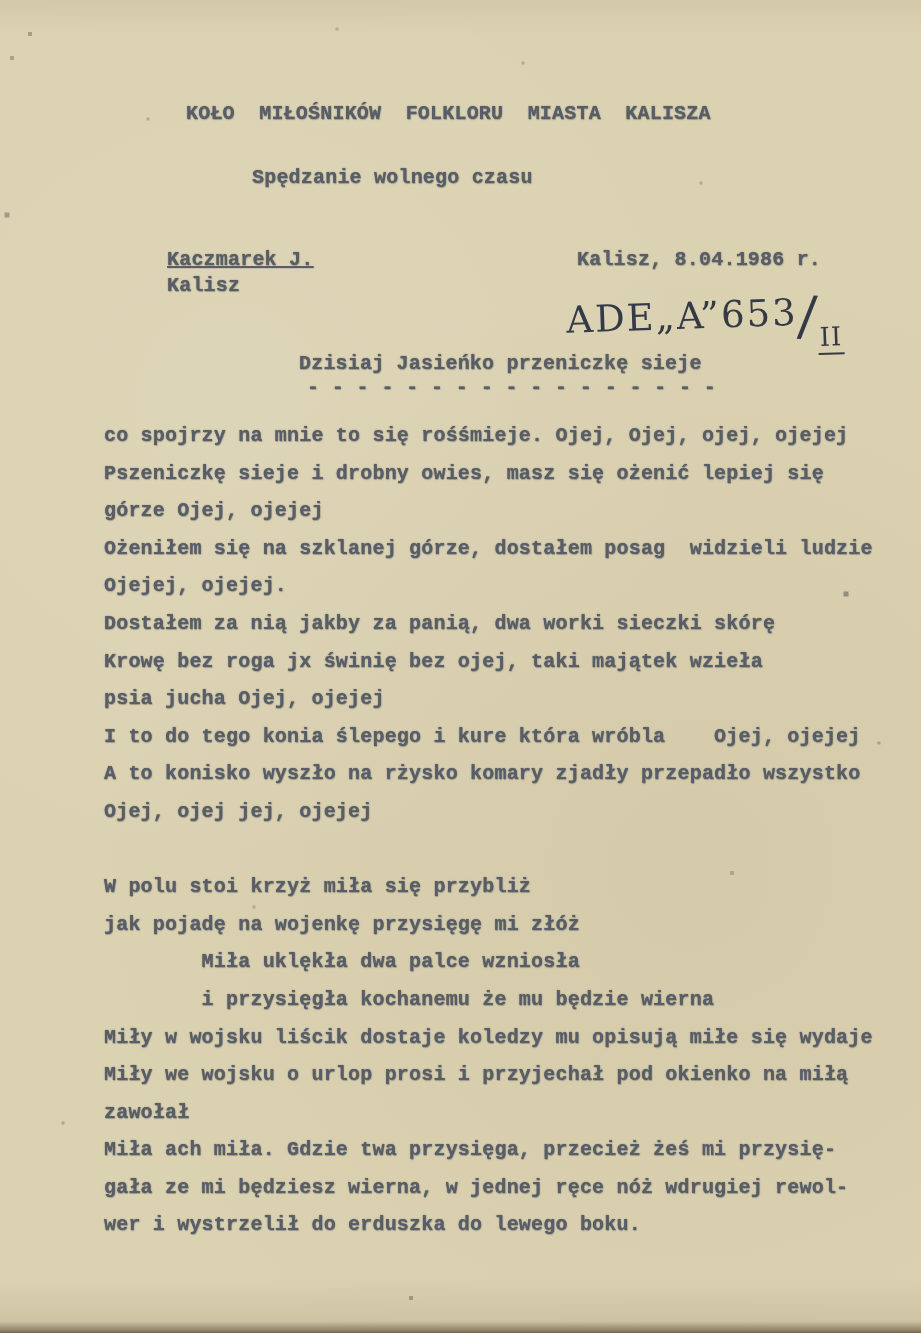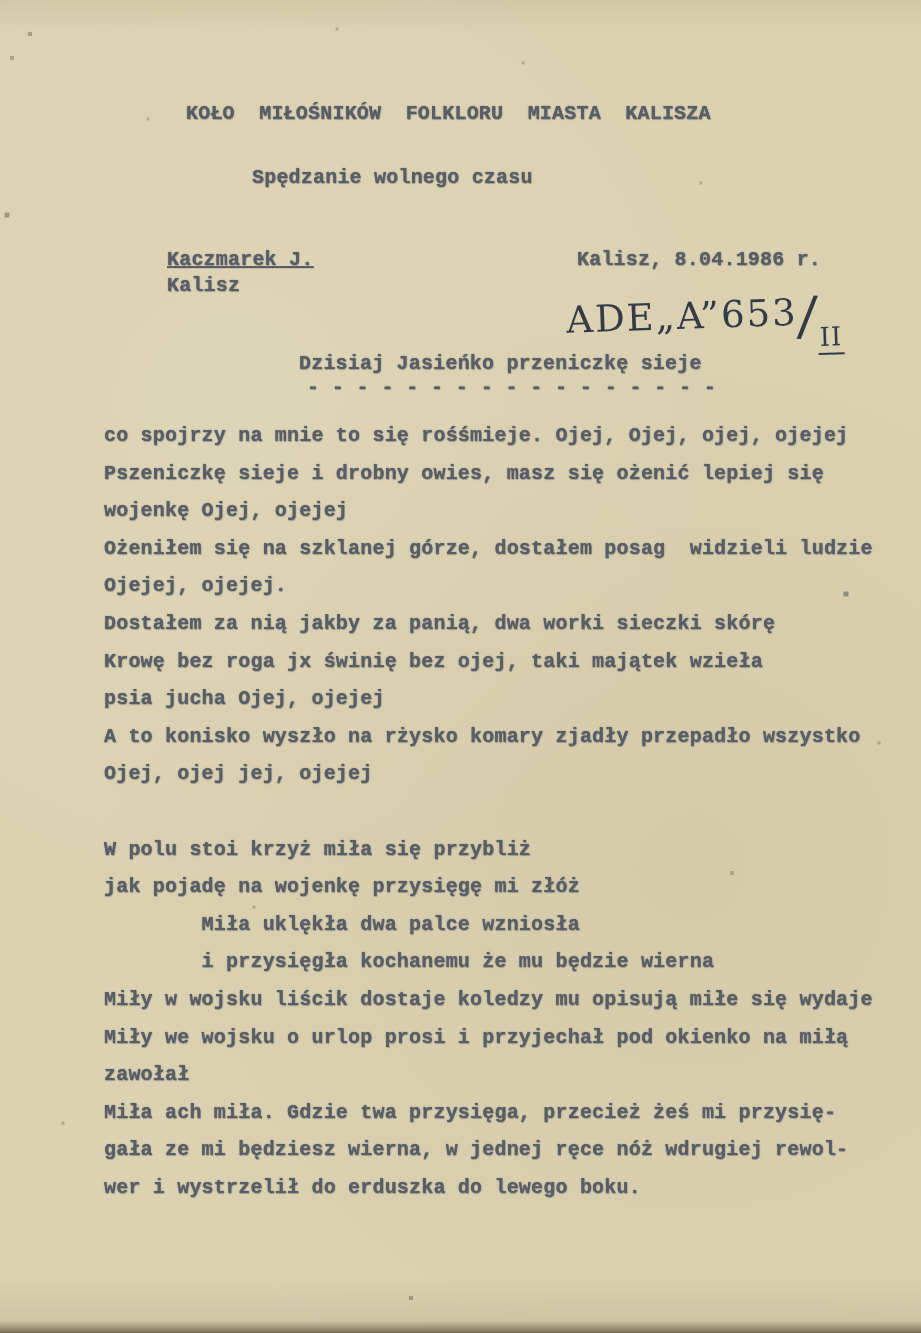--- a/index.html
+++ b/index.html
@@ -118,26 +118,27 @@
     <span class="hw-main">ADE„A”653</span><span class="hw-slash">/</span><span class="hw-den">II</span>
   </div>
 
   <div class="typed song-title">Dzisiaj Jasieńko przeniczkę sieje</div>
 
   <div class="typed title-underline">- - - - - - - - - - - - - - - - -</div>
 
   <div class="body-text">
     <div class="line">co spojrzy na mnie to się rośśmieje. Ojej, Ojej, ojej, ojejej</div>
     <div class="line">Pszeniczkę sieje i drobny owies, masz się ożenić lepiej się</div>
-    <div class="line">wojenkę Ojej, ojejej</div>
+    <div class="line">górze Ojej, ojejej</div>
     <div class="line">Ożeniłem się na szklanej górze, dostałem posag  widzieli ludzie</div>
     <div class="line">Ojejej, ojejej.</div>
     <div class="line">Dostałem za nią jakby za panią, dwa worki sieczki skórę</div>
     <div class="line">Krowę bez roga jx świnię bez ojej, taki majątek wzieła</div>
     <div class="line">psia jucha Ojej, ojejej</div>
+    <div class="line">I to do tego konia ślepego i kure która wróbla    Ojej, ojejej</div>
     <div class="line">A to konisko wyszło na rżysko komary zjadły przepadło wszystko</div>
     <div class="line">Ojej, ojej jej, ojejej</div>
     <div class="line"></div>
     <div class="line">W polu stoi krzyż miła się przybliż</div>
     <div class="line">jak pojadę na wojenkę przysięgę mi złóż</div>
     <div class="line">        Miła uklękła dwa palce wzniosła</div>
     <div class="line">        i przysięgła kochanemu że mu będzie wierna</div>
     <div class="line">Miły w wojsku liścik dostaje koledzy mu opisują miłe się wydaje</div>
     <div class="line">Miły we wojsku o urlop prosi i przyjechał pod okienko na miłą</div>
     <div class="line">zawołał</div>

